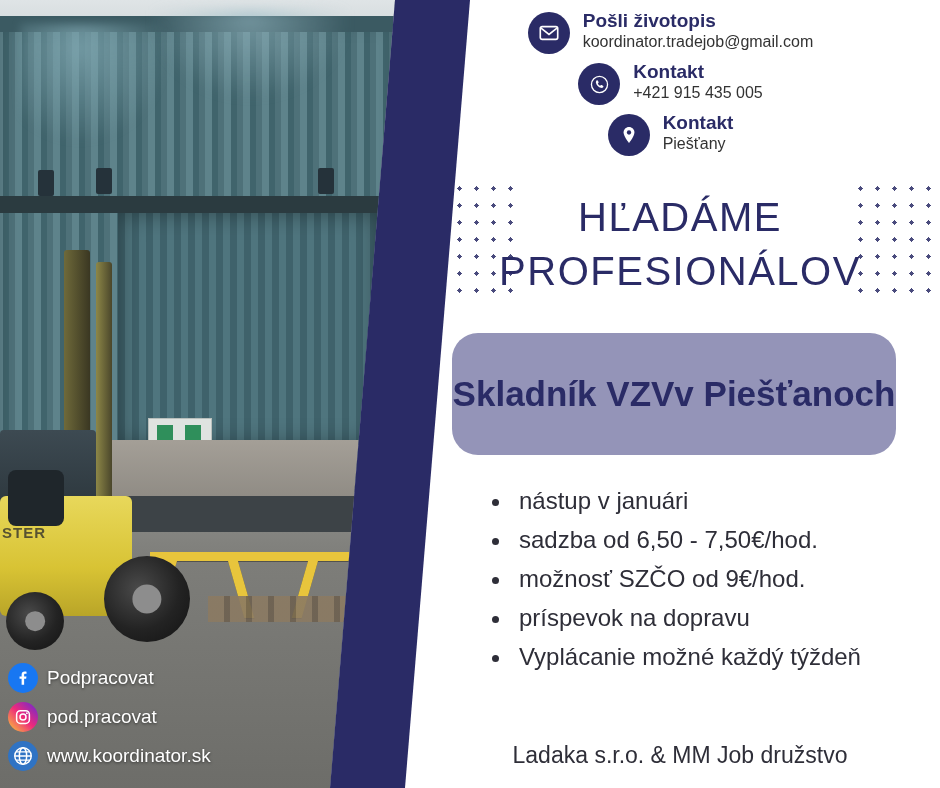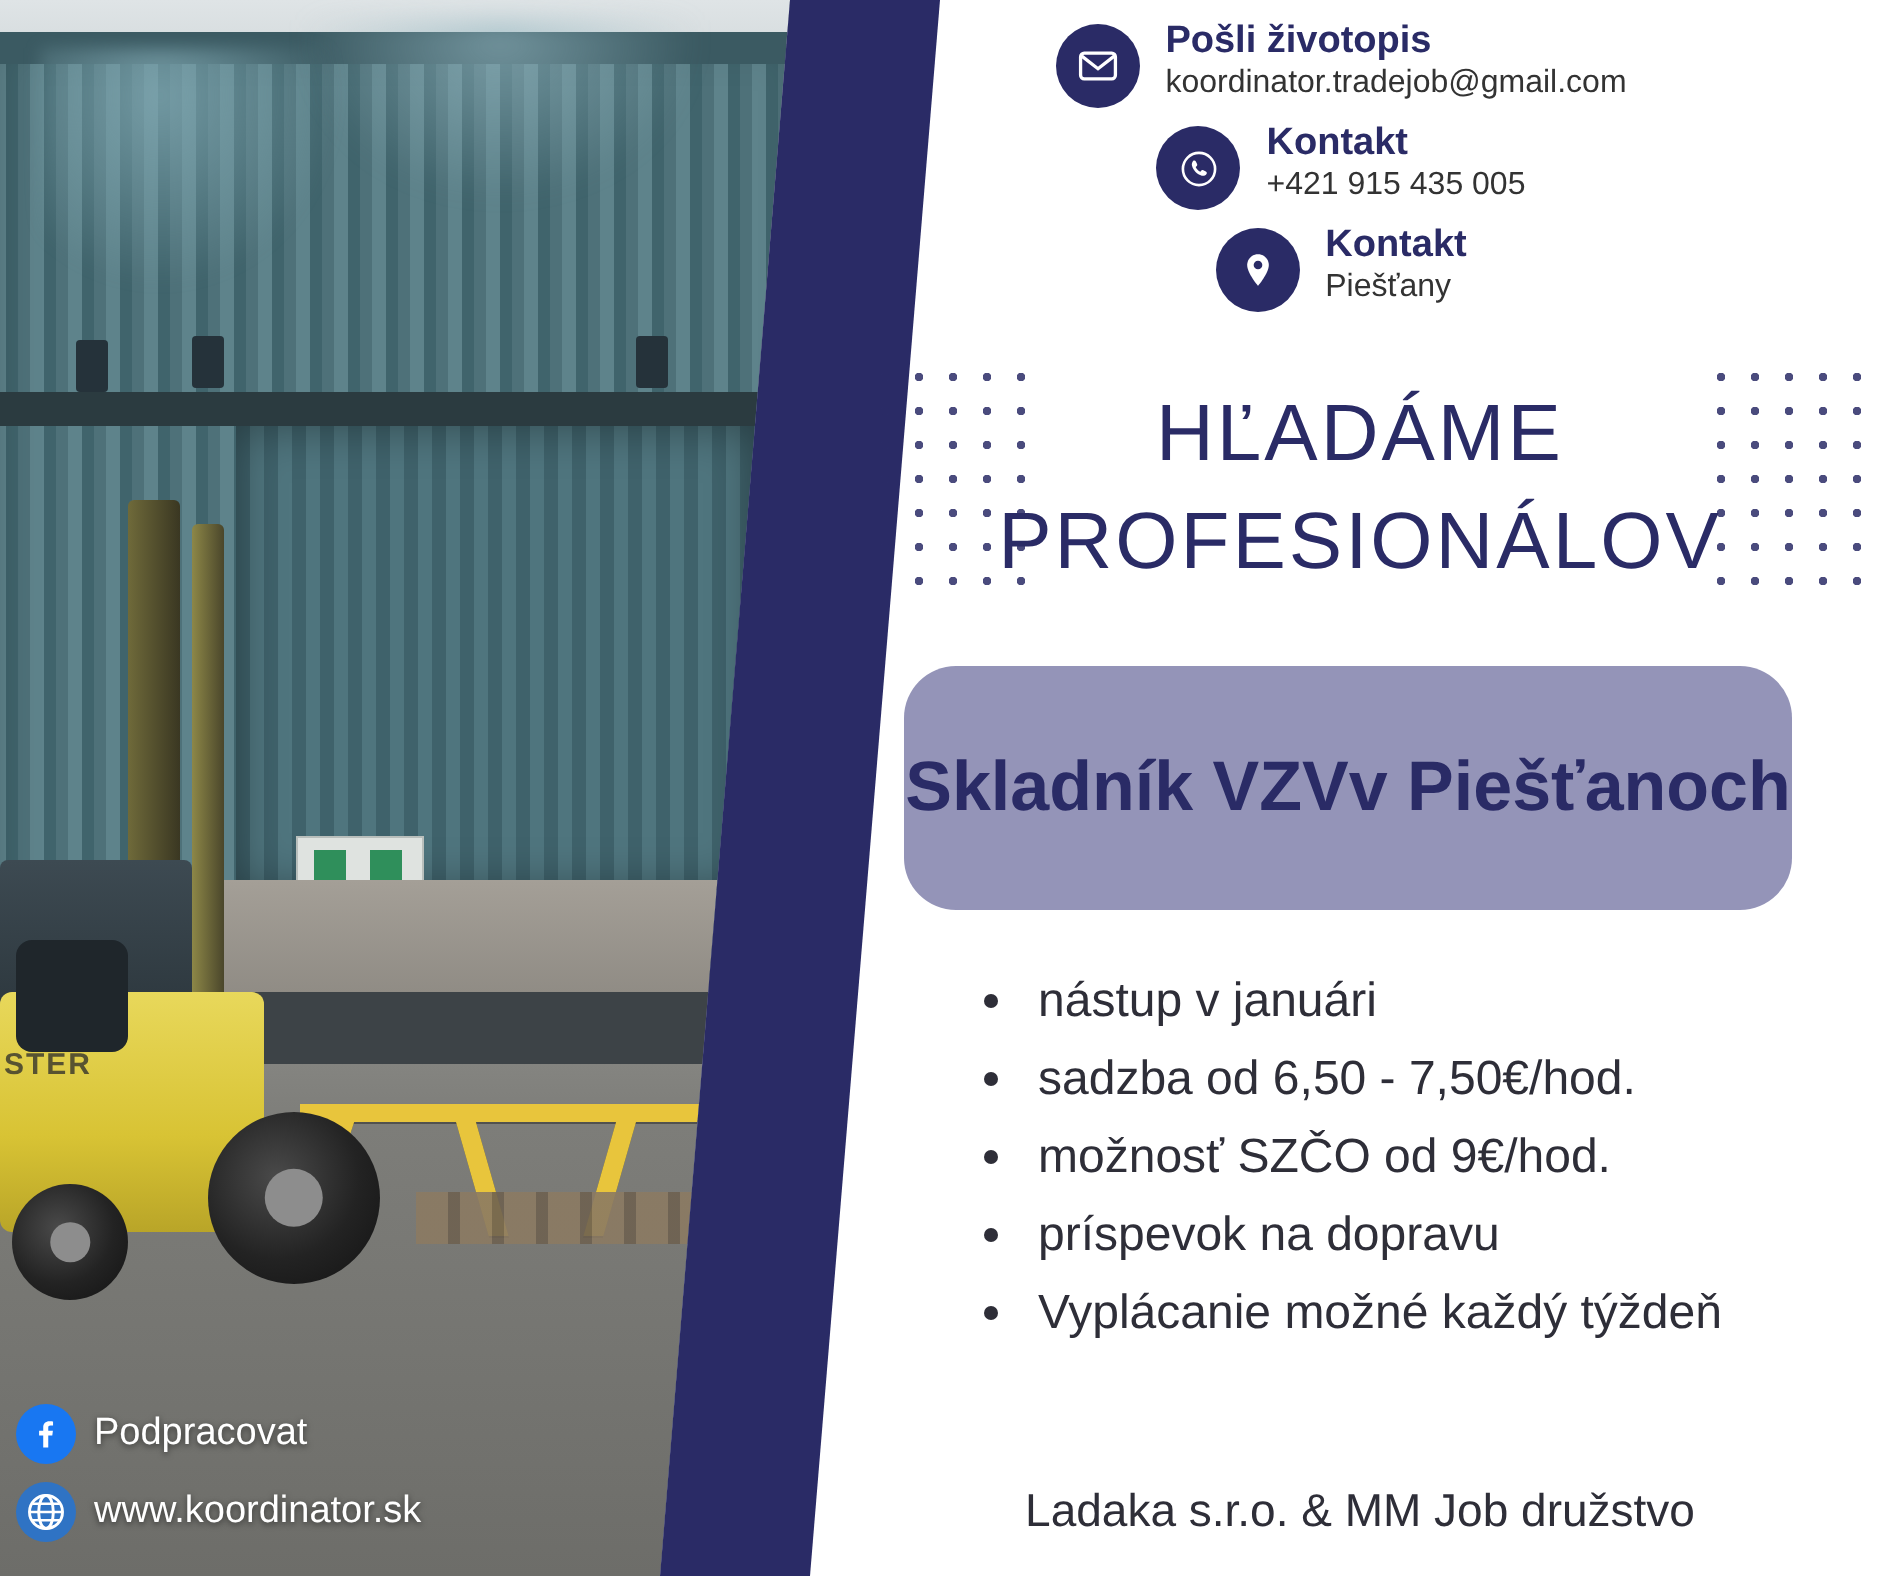--- a/index.html
+++ b/index.html
@@ -368,20 +368,30 @@
 
     <div class="social-row">
       <span class="s-icon s-fb">
         <svg width="18" height="18" viewBox="0 0 24 24" aria-hidden="true">
           <path fill="#ffffff" d="M13.5 21v-8h2.7l.4-3.1h-3.1V7.9c0-.9.25-1.5 1.55-1.5h1.65V3.6c-.3-.04-1.3-.13-2.45-.13-2.43 0-4.1 1.48-4.1 4.2v2.23H7.4V13h2.75v8h3.35z"></path>
         </svg>
       </span>
       <span class="label">Podpracovat</span>
     </div>
 
+    <div class="social-row">
+      <span class="s-icon s-ig">
+        <svg width="18" height="18" viewBox="0 0 24 24" aria-hidden="true">
+          <rect x="3.5" y="3.5" width="17" height="17" rx="5" fill="none" stroke="#ffffff" stroke-width="2"></rect>
+          <circle cx="12" cy="12" r="4" fill="none" stroke="#ffffff" stroke-width="2"></circle>
+          <circle cx="17.2" cy="6.9" r="1.2" fill="#ffffff"></circle>
+        </svg>
+      </span>
+      <span class="label">pod.pracovat</span>
+    </div>
 
     <div class="social-row">
       <span class="s-icon s-web">
         <svg width="22" height="22" viewBox="0 0 24 24" aria-hidden="true">
           <circle cx="12" cy="12" r="9" fill="none" stroke="#ffffff" stroke-width="1.6"></circle>
           <ellipse cx="12" cy="12" rx="4" ry="9" fill="none" stroke="#ffffff" stroke-width="1.6"></ellipse>
           <path d="M3 12h18M4.5 7.5h15M4.5 16.5h15" stroke="#ffffff" stroke-width="1.4" fill="none"></path>
         </svg>
       </span>
       <span class="label">www.koordinator.sk</span>

